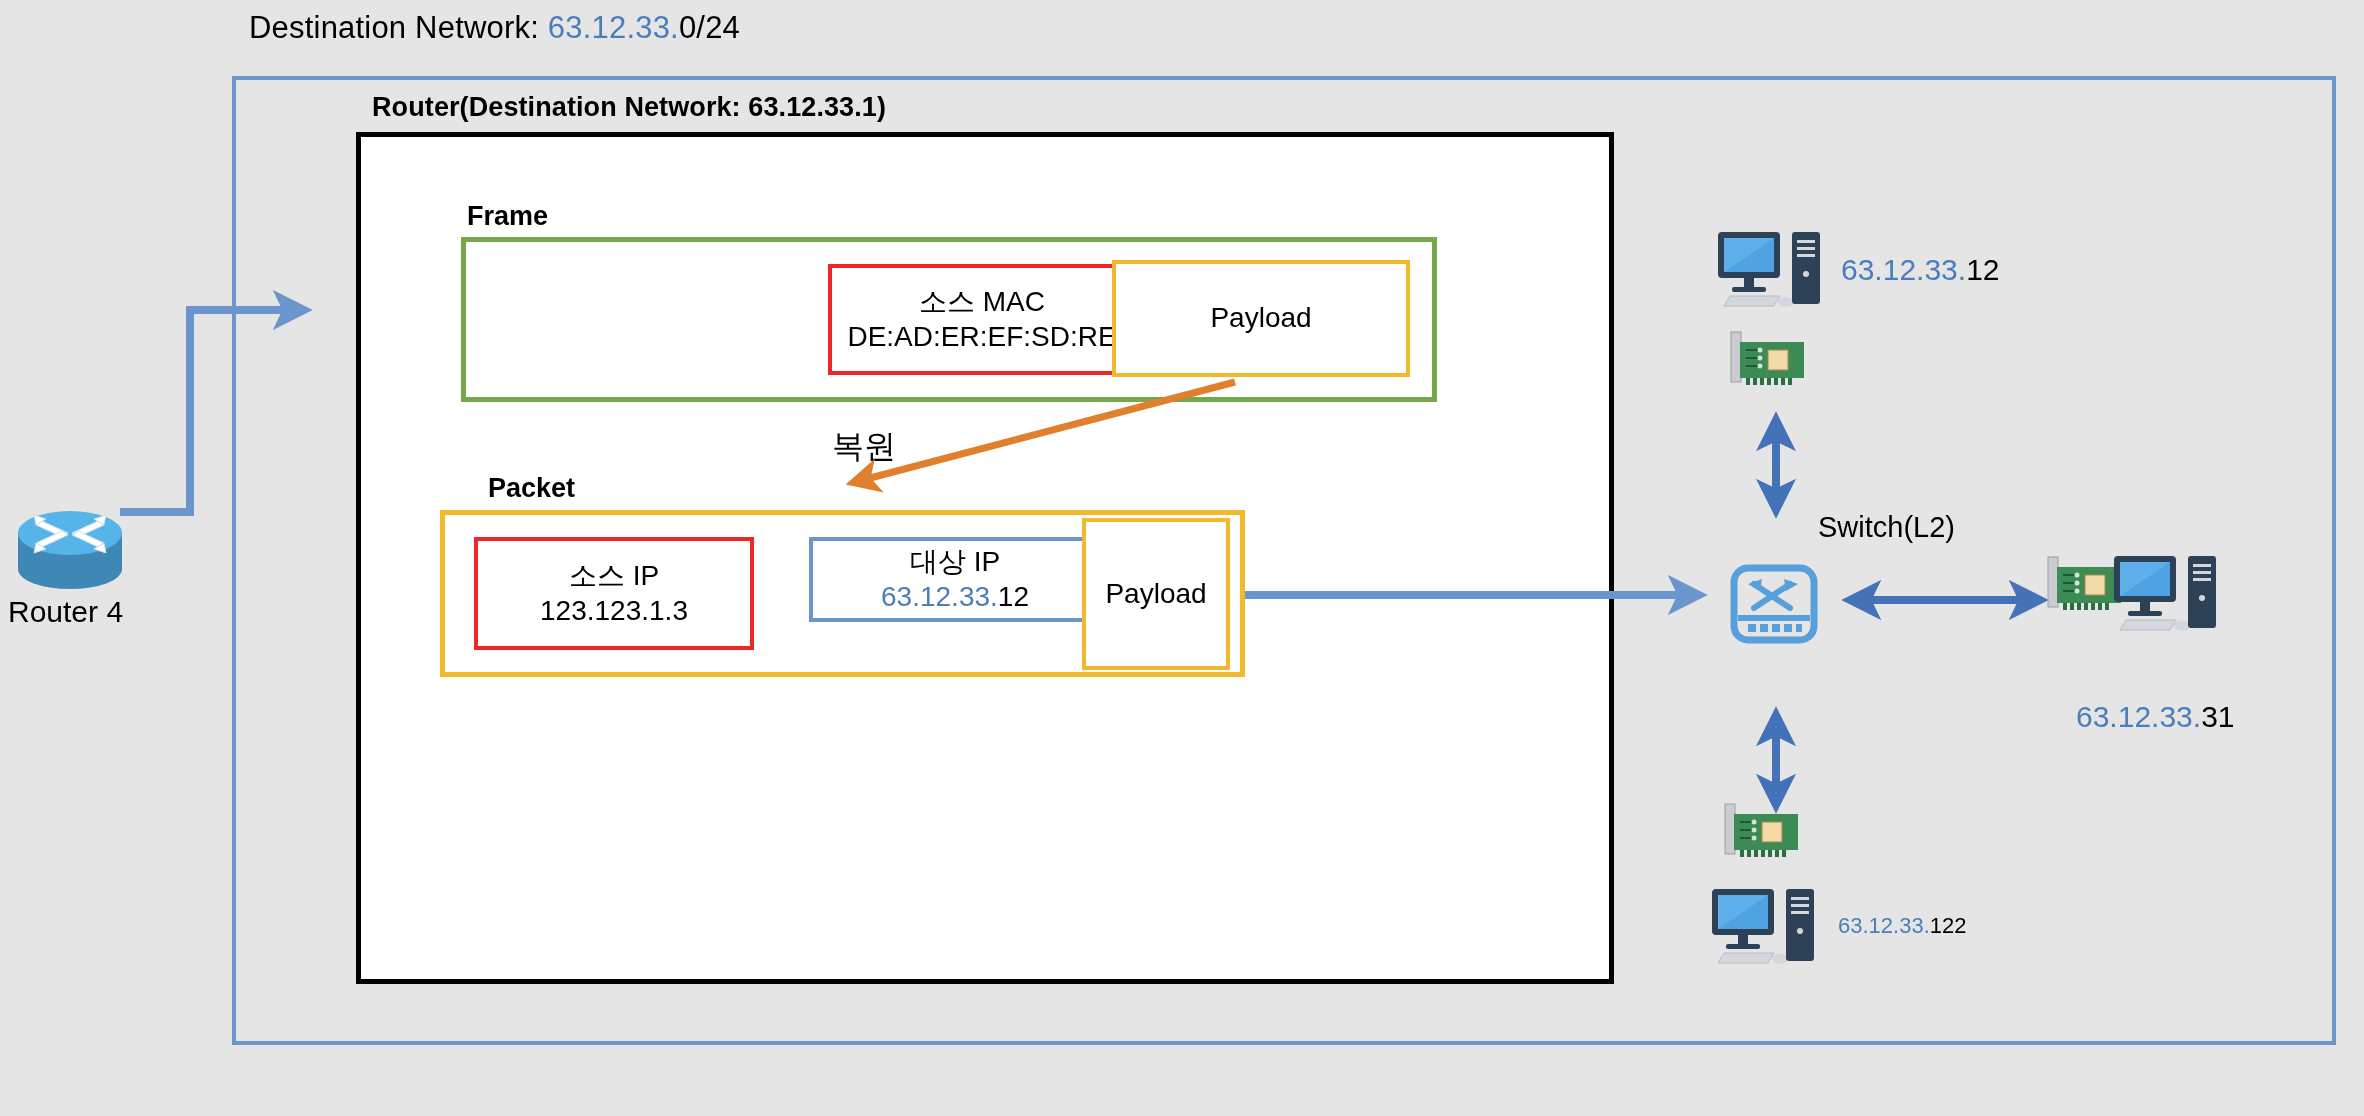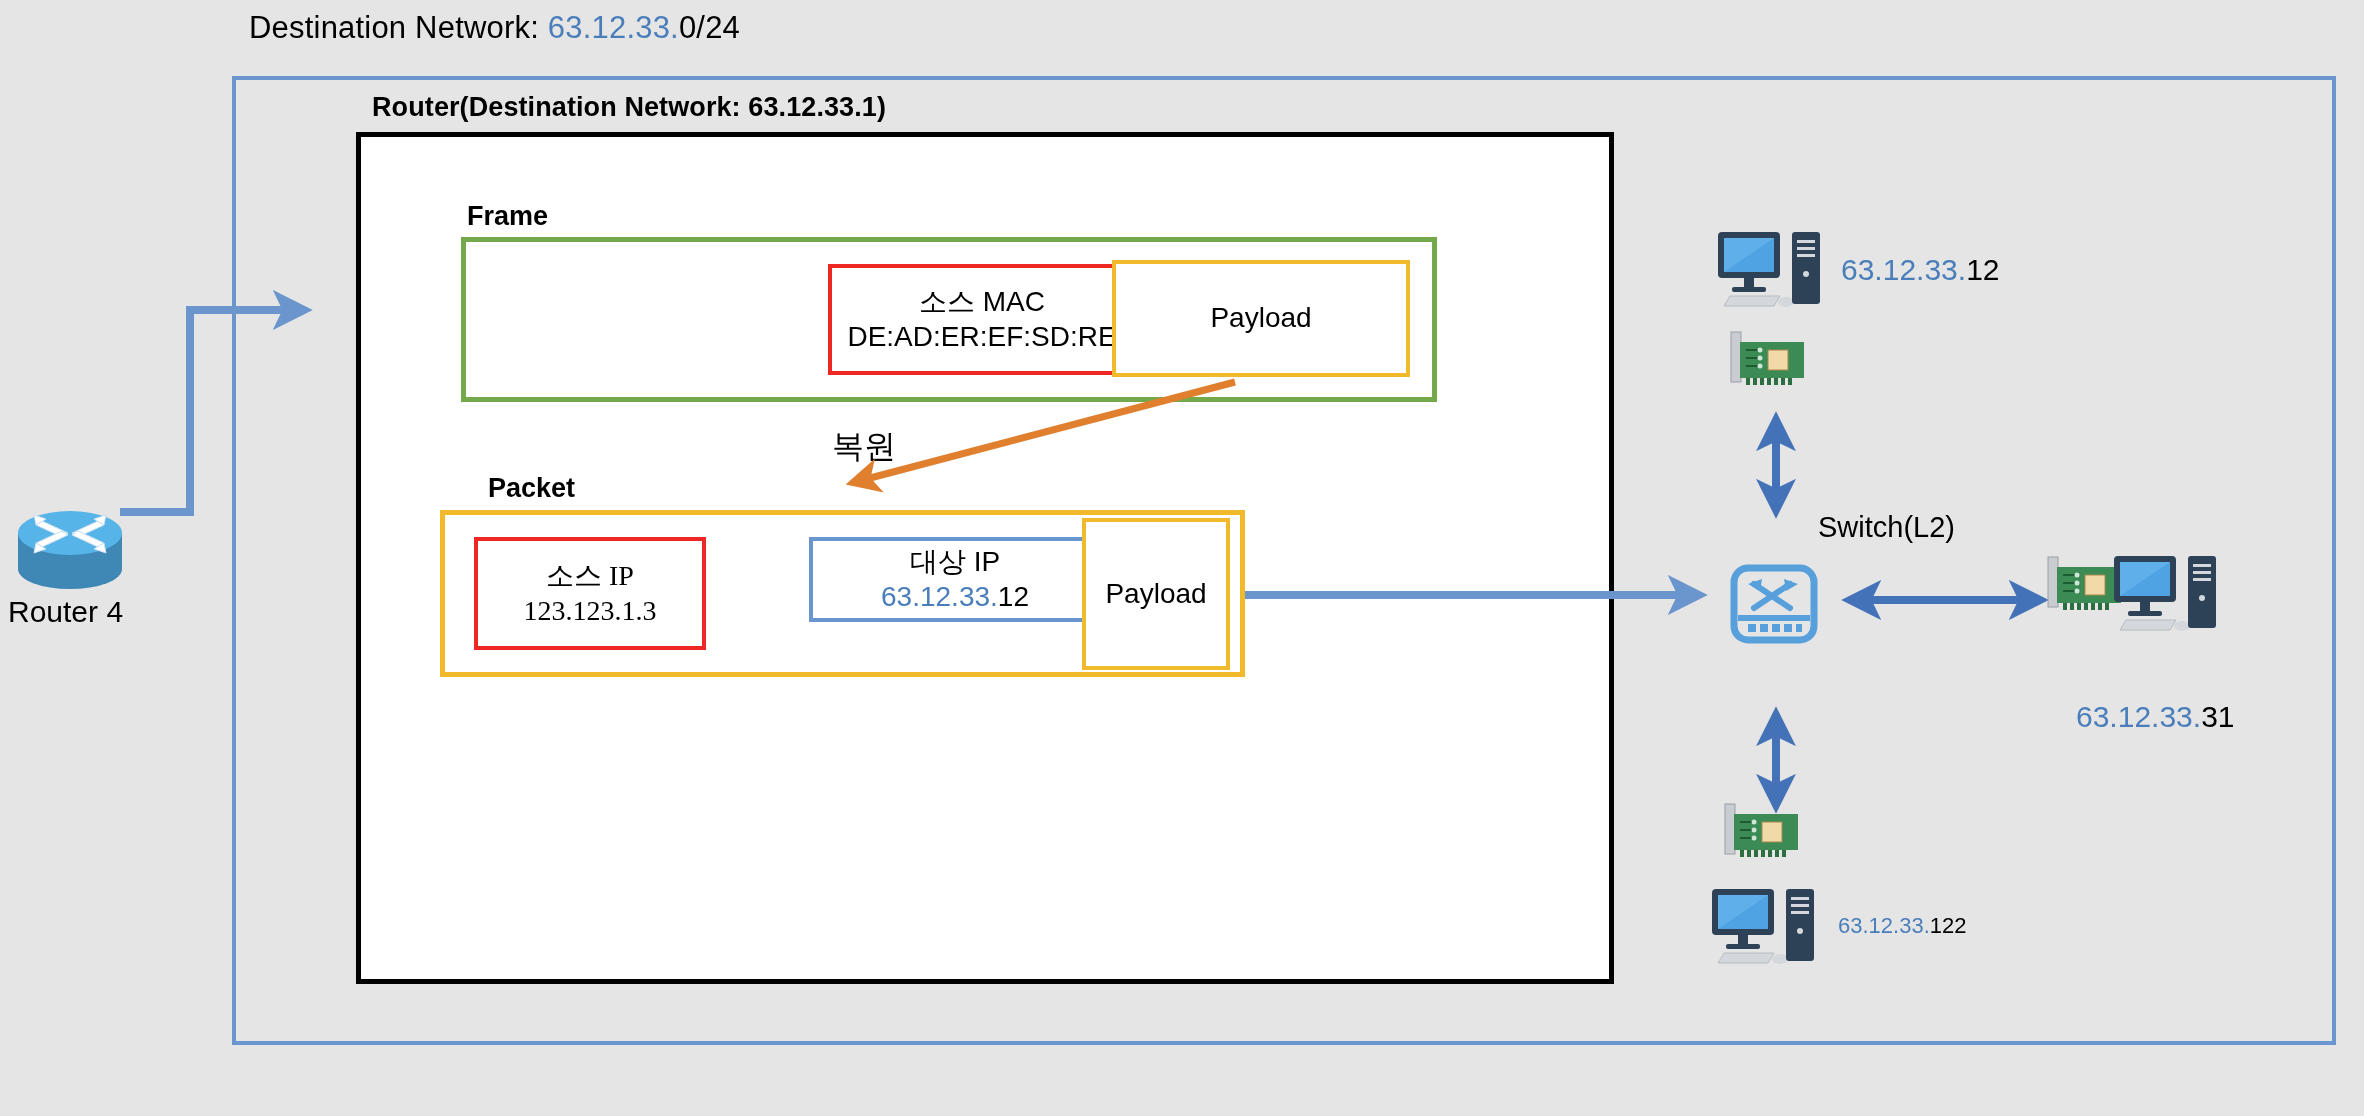--- a/index.html
+++ b/index.html
@@ -123,24 +123,23 @@
     top: 510px;
     width: 805px;
     height: 167px;
     border: 5px solid #f0ba2c;
     box-sizing: border-box;
     background: #ffffff;
   }
   #packet-src-ip {
     left: 474px;
     top: 537px;
-    width: 232px;
+    width: 280px;
     height: 113px;
     border: 4px solid #ee2724;
-    font-family: Liberation Serif, serif;
   }
   #packet-dst-ip {
     left: 775px;
     top: 537px;
     width: 292px;
     height: 85px;
     border: 4px solid #6b96cd;
     margin-left: 34px;
   }
   #packet-payload {

